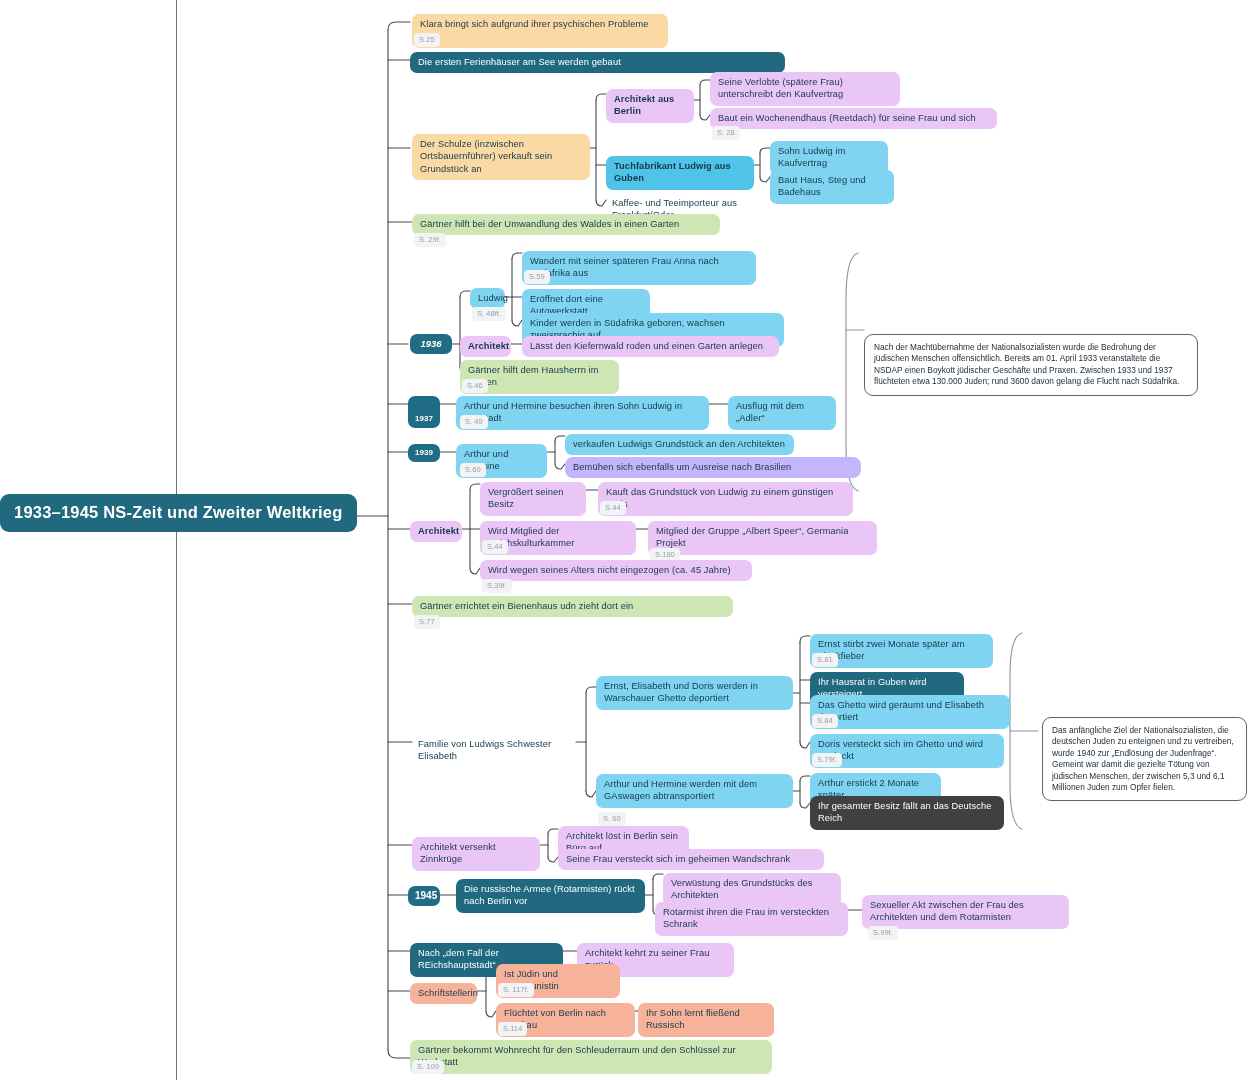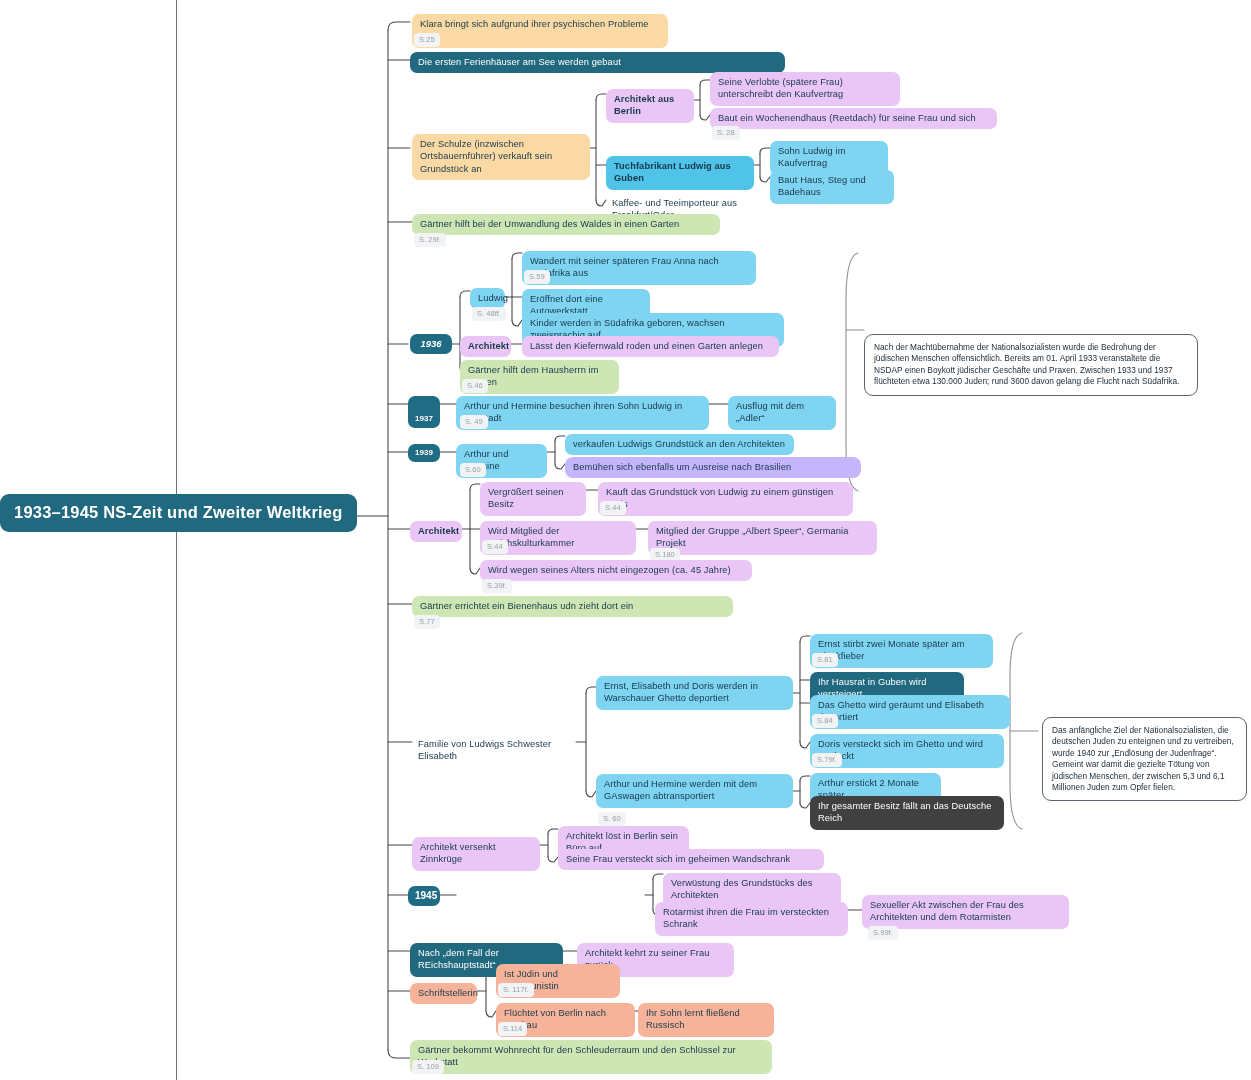--- a/index.html
+++ b/index.html
@@ -384,20 +384,23 @@
   <div class="node" style="left:558px;top:826px;width:131px;background:#e9c6f5;">
     <span>Architekt löst in Berlin sein Büro auf</span>
   </div>
   <div class="node" style="left:558px;top:849px;width:266px;background:#e9c6f5;">
     <span>Seine Frau versteckt sich im geheimen Wandschrank</span>
   </div>
 
   <div class="year" style="left:408px;top:886px;width:32px;font-size:10px;padding-top:4px;">
     <span>1945</span>
   </div>
+  <div class="node dark" style="left:456px;top:879px;width:189px;background:#21697f;">
+    <span>Die russische Armee (Rotarmisten) rückt nach Berlin vor</span>
+  </div>
   <div class="node" style="left:663px;top:873px;width:178px;background:#e9c6f5;">
     <span>Verwüstung des Grundstücks des Architekten</span>
   </div>
   <div class="node" style="left:655px;top:902px;width:193px;background:#e9c6f5;">
     <span>Rotarmist ihren die Frau im versteckten Schrank</span>
   </div>
   <div class="node" style="left:862px;top:895px;width:207px;background:#e9c6f5;">
     <span>Sexueller Akt zwischen der Frau des Architekten und dem Rotarmisten</span>
   </div>
   <div class="pref" style="left:868px;top:926px;"><span>S.99f.</span></div>

